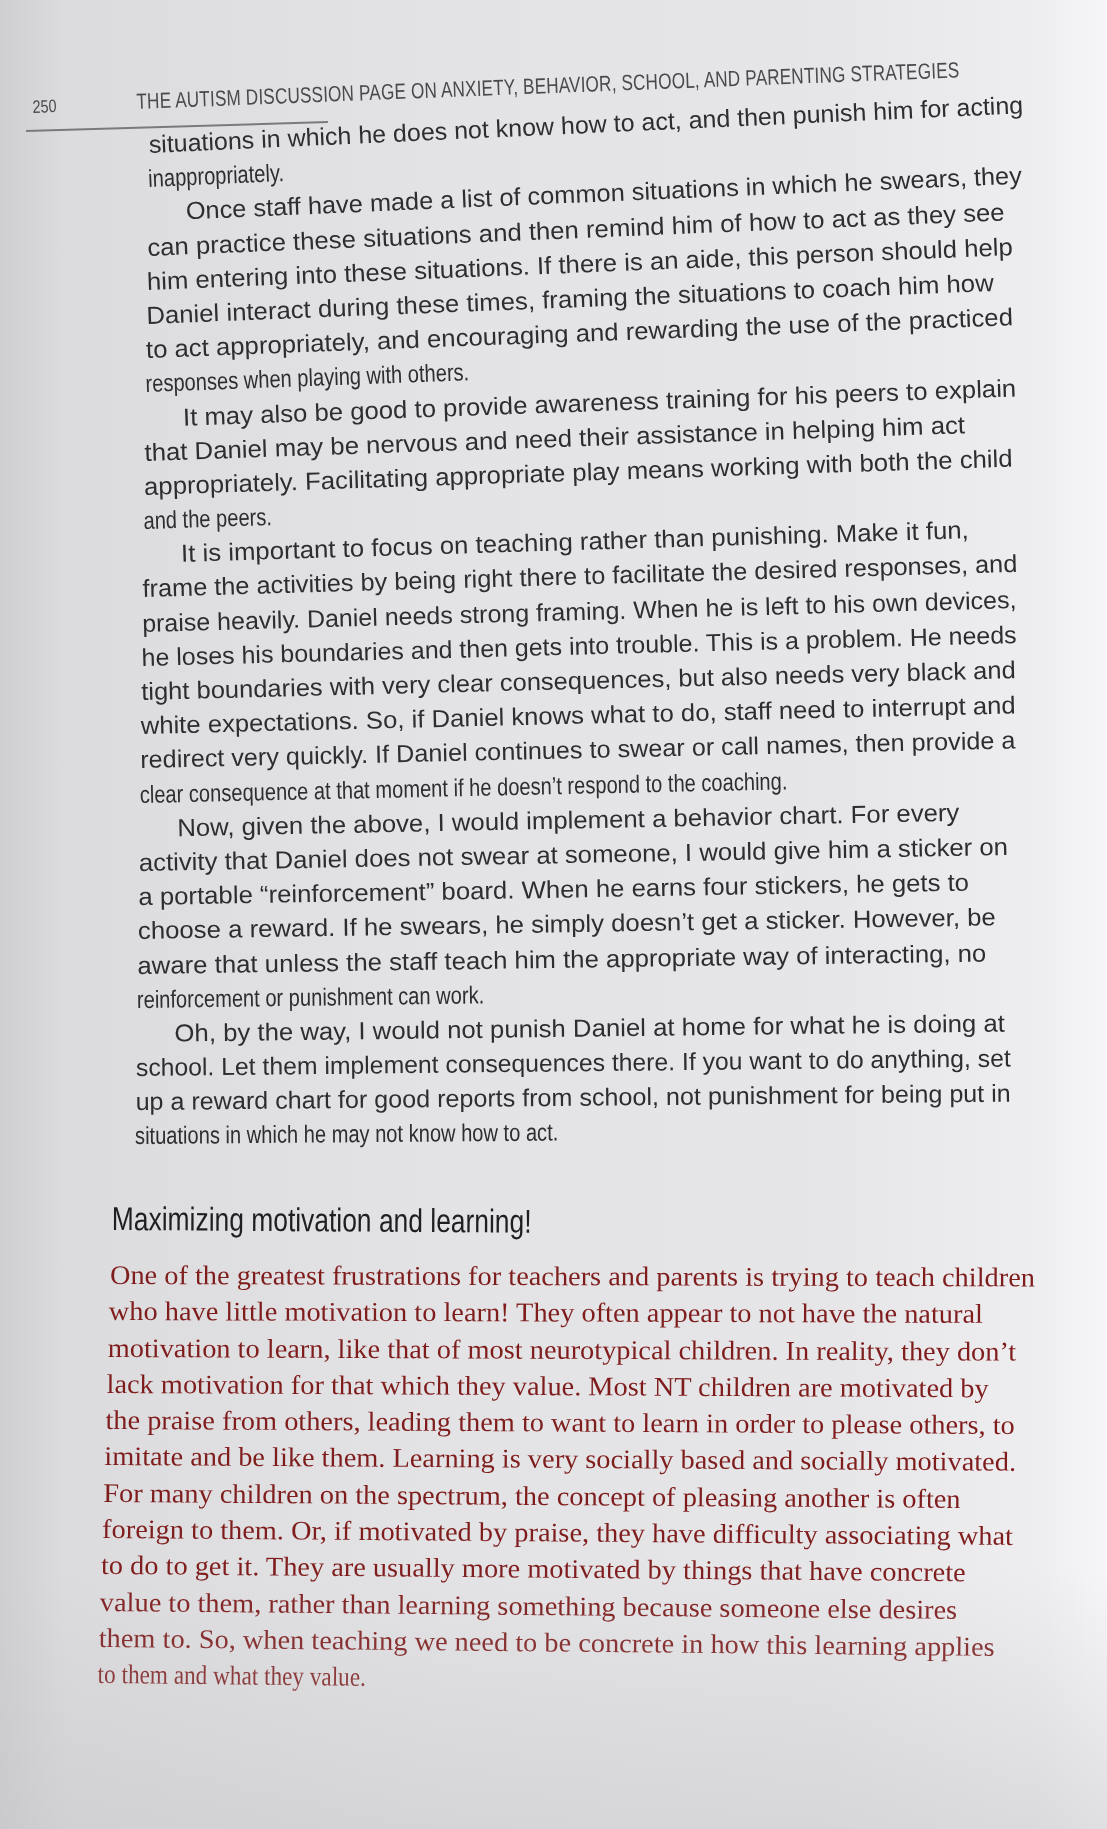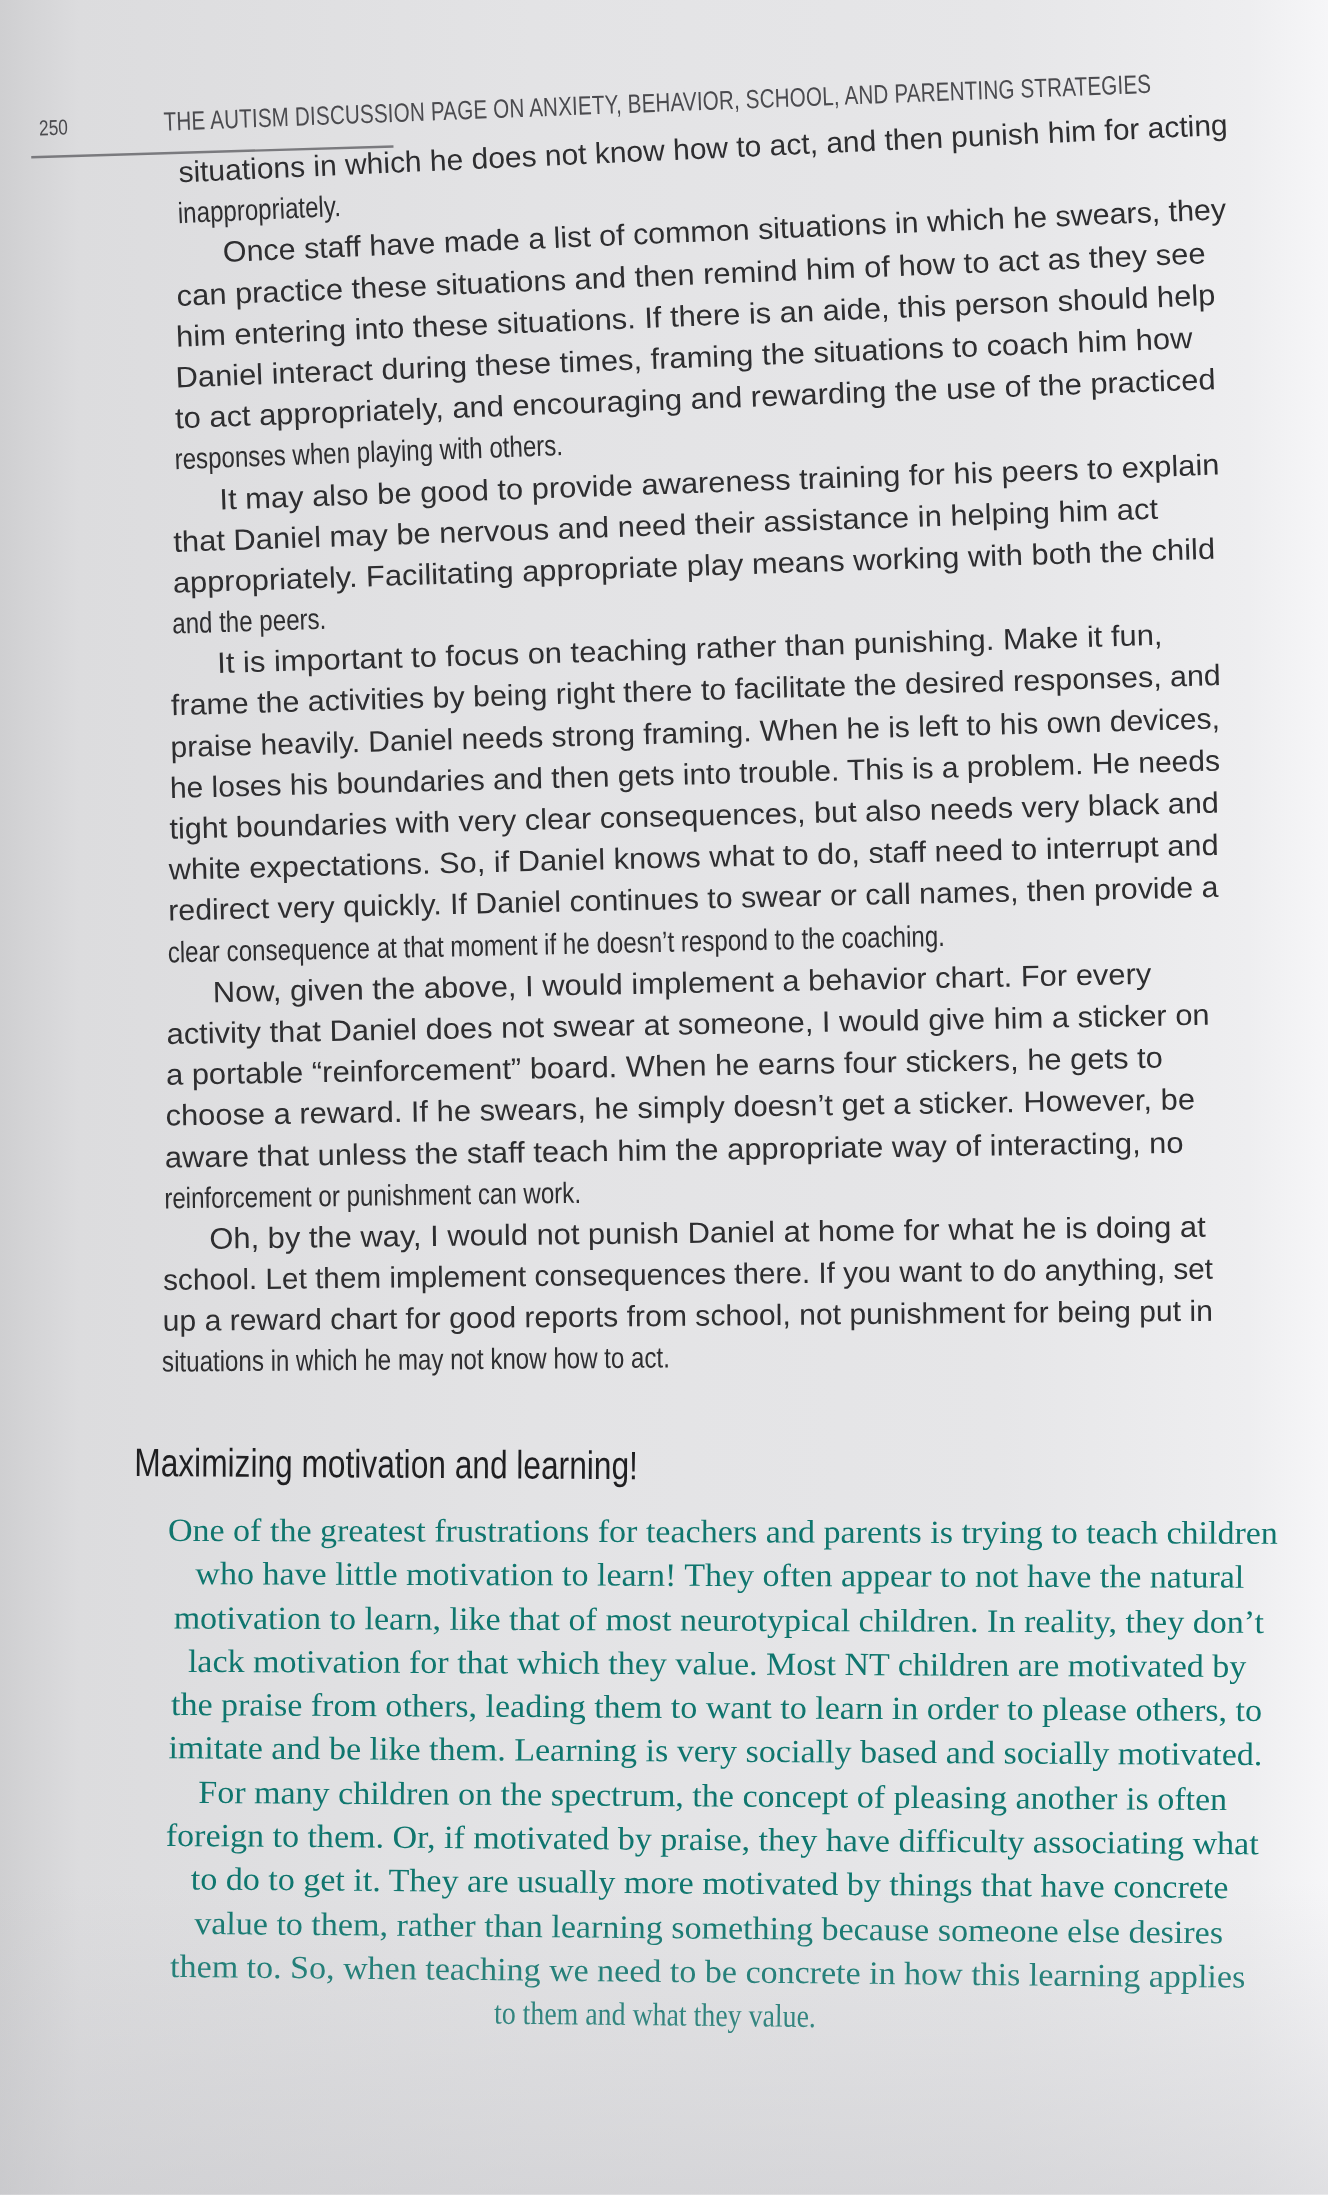--- a/index.html
+++ b/index.html
@@ -100,22 +100,21 @@
       transform-origin: left top;
     }
     .serif-block {
       position: absolute;
       left: 110px;
       top: 1257px;
       width: 940px;
       font-family: "Liberation Serif", serif;
       font-size: 27px;
       line-height: 36.3px;
-      color: #0f766e;
-      text-align: center;
+      color: #7f1d1d;
     }
     .serif-line {
       display: block;
       white-space: nowrap;
       transform-origin: left top;
     }
     .serif-line .txt {
       display: inline-block;
       transform-origin: left top;
     }

